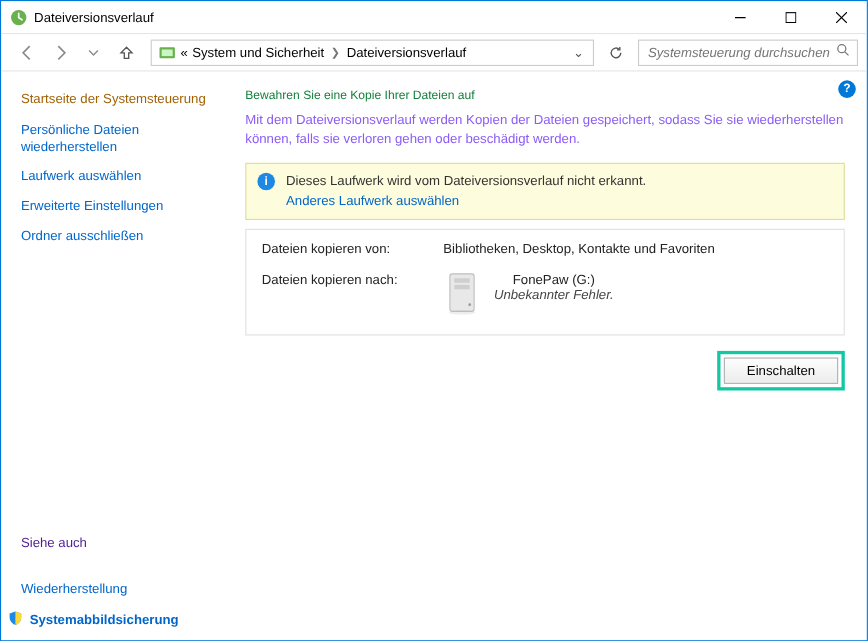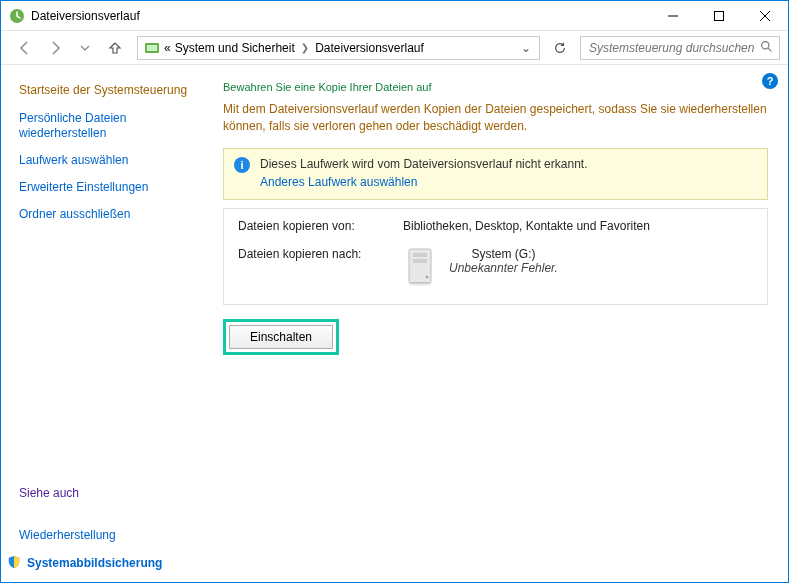--- a/index.html
+++ b/index.html
@@ -27,34 +27,34 @@
   .sidebar { width:200px; padding:18px 10px 10px 18px; font-size:12px; display:flex; flex-direction:column; }
   .sidebar .heading { color:#a16207; margin-bottom:14px; }
   .sidebar .link { color:#0066cc; margin-bottom:12px; line-height:1.25; cursor:pointer; }
   .sidebar .spacer { flex:1; }
   .sidebar .seealso { color:#4c1d95; font-size:12px; margin-bottom:28px; }
   .sidebar .shieldrow { display:flex; align-items:center; gap:6px; margin-left:-12px;font-weight:bold;}
   .sidebar .shieldrow svg { width:14px; height:14px; flex-shrink:0;}
   .main { flex:1; padding:16px 20px 12px 22px; font-size:12px; position:relative;}
   .help { position:absolute; top:8px; right:10px; width:16px; height:16px; background:#0078d7; border-radius:50%; color:#fff; font-weight:bold; font-size:11px; display:flex; align-items:center; justify-content:center;}
   h1.pageh { color:#15803d; font-weight:400; font-size:11px; margin:0 0 8px 0; }
-  .desc { color:#a16207; line-height:1.45; margin-bottom:12px; }
+  .desc { color:#8b5cf6; line-height:1.45; margin-bottom:12px; }
   .notice { background:#fdfcdc; border:1px solid #dcdca0; padding:8px 10px 10px 10px; display:flex; gap:10px; margin-bottom:8px;}
   .notice .i { width:16px; height:16px; background:#1e88e5; border-radius:50%; color:#fff; display:flex; align-items:center; justify-content:center; font-size:11px; font-weight:bold; flex-shrink:0;}
   .notice .msg { color:#333; }
   .notice .msg .msglink { color:#0066cc; display:block; margin-top:4px; cursor:pointer;}
   .statuspanel { border:1px solid #e0e0e0; margin-bottom:14px;}
   .statuspanel .sph { display:flex; align-items:center; height:30px; border-bottom:1px solid #ececec;}
   .statuspanel .sph .bar { width:20px; height:100%; background:repeating-linear-gradient(0deg,#e6e6e6 0 2px,#f2f2f2 2px 4px);}
   .statuspanel .sph .txt { color:#003399; font-size:13px; margin-left:12px; }
   .statuspanel .sprow { display:flex; padding:10px 14px 4px 14px;gap:25px; }
   .statuspanel .spl { width:140px; color:#222; }
   .statuspanel .spv { color:#222; display:flex; gap:12px; align-items:flex-start;text-align:center;}
   .statuspanel .spv .driveinfo div:last-child { font-style:italic; color:#444;}
-  .buttonrow { display:flex; justify-content:flex-start; margin-top:4px;}
+  .buttonrow { display:flex; justify-content:flex-end; margin-top:4px;}
   .hiliteframe { border:3px solid #12c7a4; padding:3px; display:inline-block;}
   button.primary { background:linear-gradient(#fdfdfd,#ececec); border:1px solid #adadad; padding:4px 20px; font-size:12px; cursor:pointer;}
   
   .cpicon{width:16px;height:16px;display:inline-block;position:relative;}
 </style>
 </head>
 <body>
 
 <div class="titlebar">
   <span class="cpicon">
@@ -177,21 +177,21 @@
           <span>
             <svg width="34" height="40" viewBox="0 0 34 40">
               <rect x="6" y="2" width="22" height="34" rx="2" fill="#e8e8e8" stroke="#bdbdbd"></rect>
               <rect x="10" y="6" width="14" height="4" fill="#cfcfcf"></rect>
               <rect x="10" y="12" width="14" height="4" fill="#cfcfcf"></rect>
               <circle cx="24" cy="30" r="1.3" fill="#9e9e9e"></circle>
               <ellipse cx="17" cy="37" rx="12" ry="2" fill="#00000012"></ellipse>
             </svg>
           </span>
           <div class="driveinfo">
-            <div>System (G:)</div>
+            <div>FonePaw (G:)</div>
             <div>Unbekannter Fehler.</div>
           </div>
         </div>
       </div>
     </div>
 
     <div class="buttonrow">
       <span class="hiliteframe">
         <button class="primary">Einschalten</button>
       </span>

